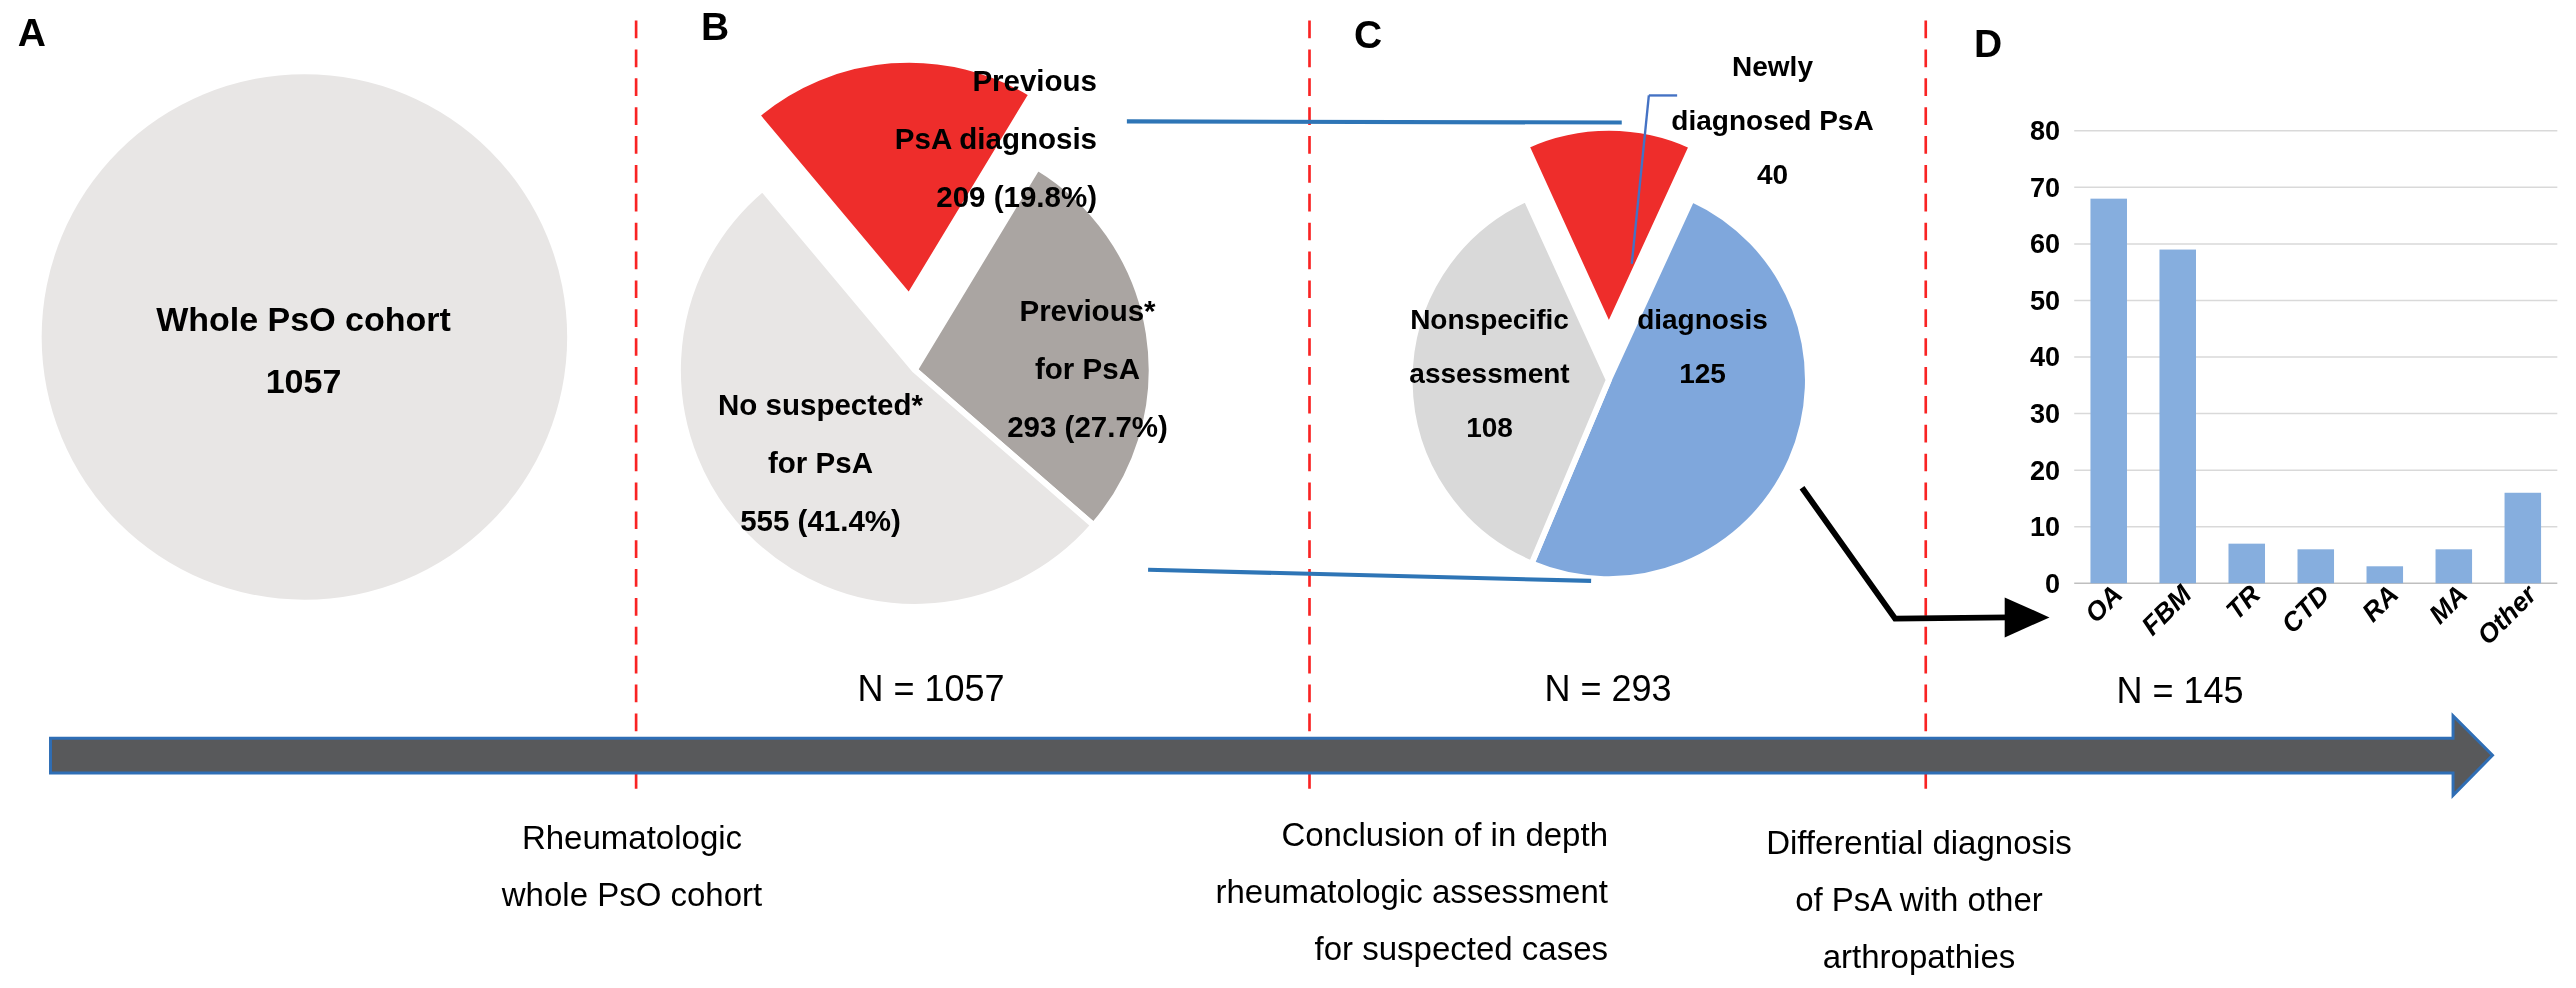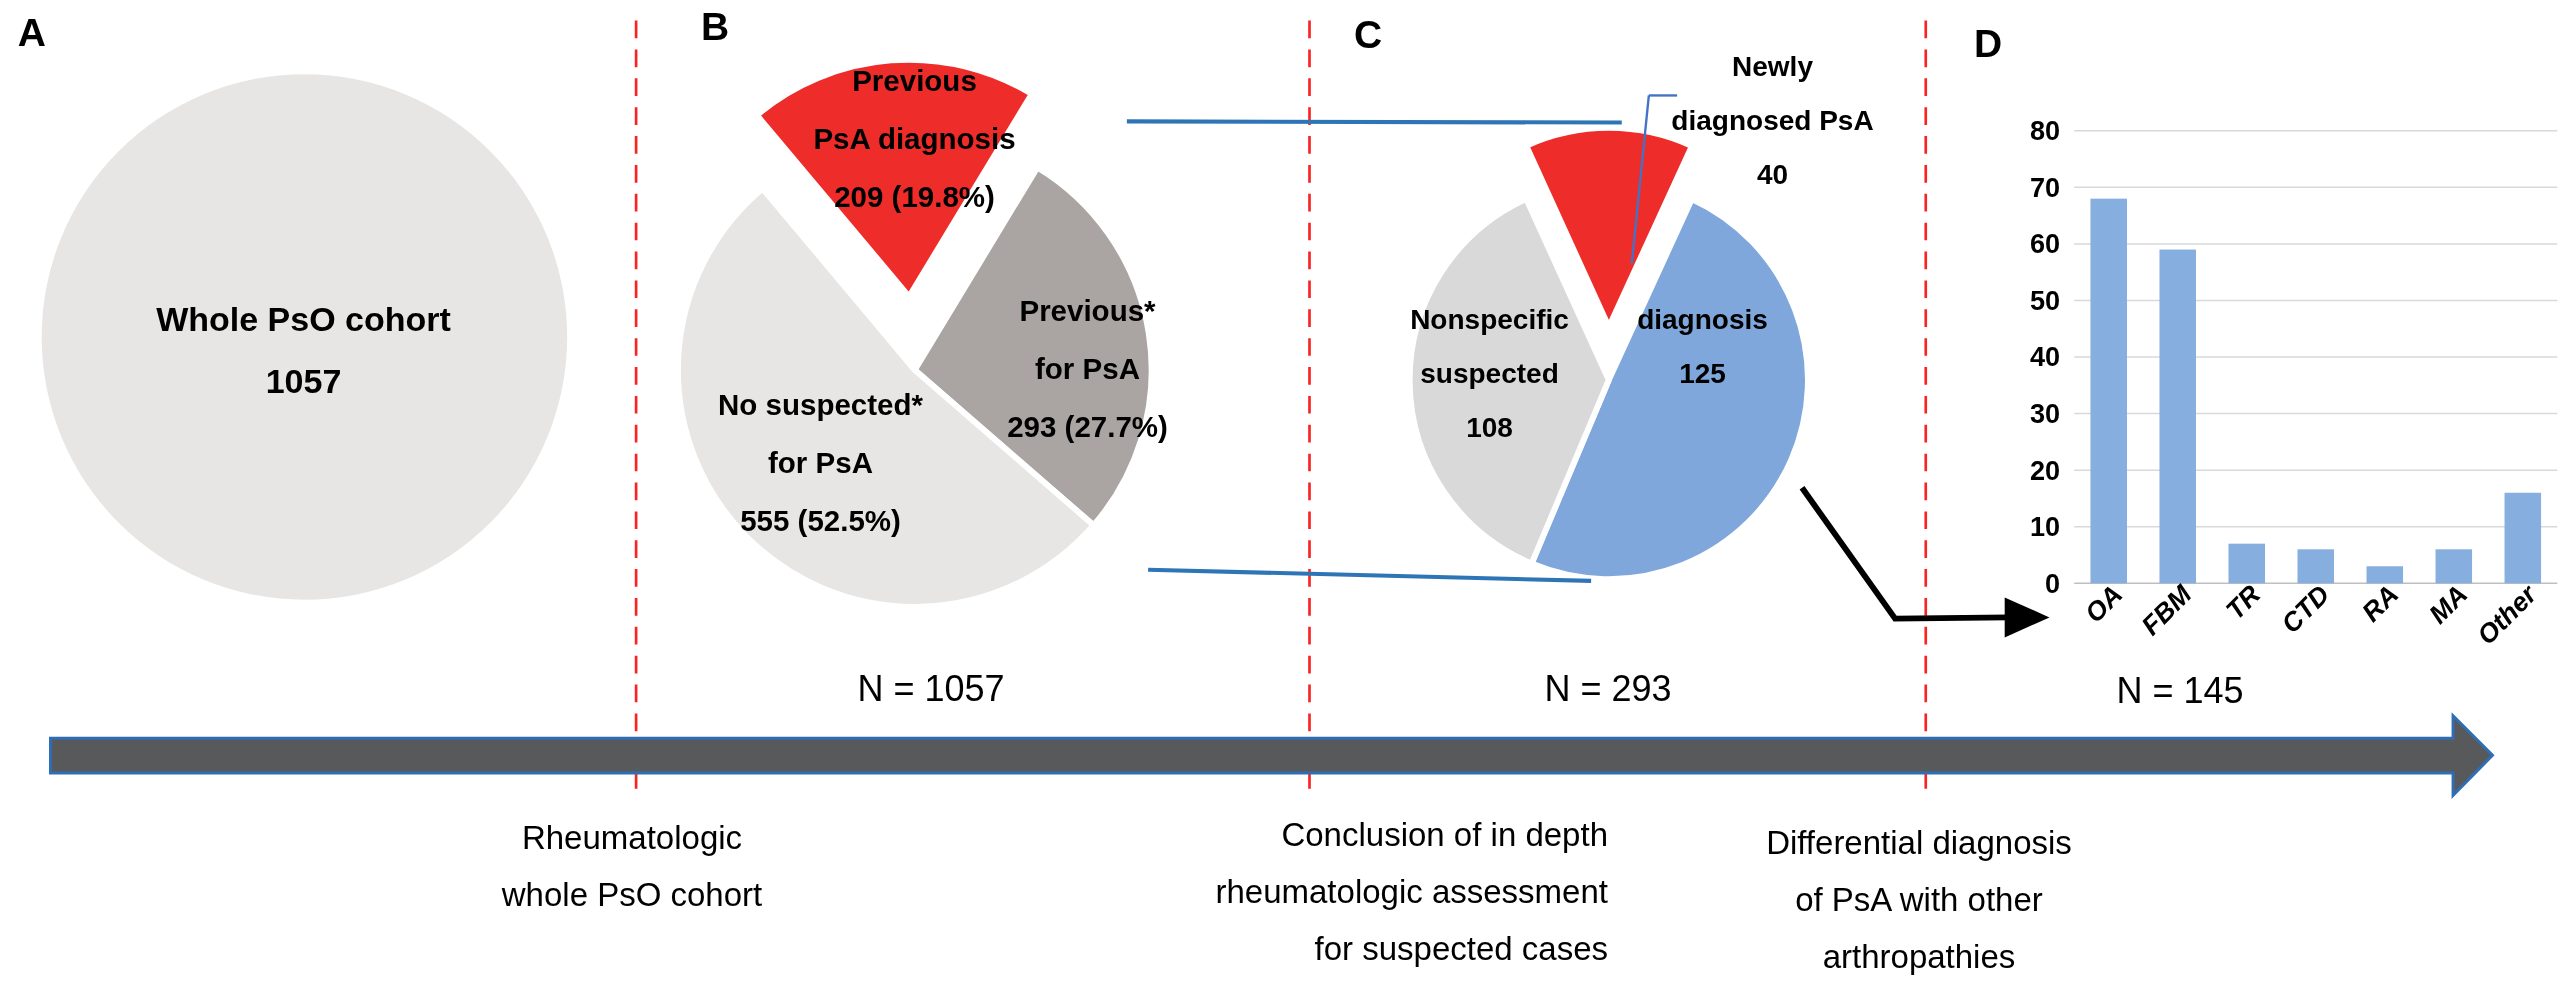--- a/index.html
+++ b/index.html
@@ -90,48 +90,48 @@
   <div class="panel-letter" style="left:17.7px;top:10.6px;">A</div>
   <div class="panel-letter" style="left:701px;top:4.7px;">B</div>
   <div class="panel-letter" style="left:1354px;top:13px;">C</div>
   <div class="panel-letter" style="left:1974px;top:22.4px;">D</div>
 
   <div class="txt cohort-label" style="left:121px;top:288px;">
     <span>Whole PsO cohort</span>
     <span>1057</span>
   </div>
 
-  <div class="txt pie-label" style="left:732px;top:52px;">
+  <div class="txt pie-label" style="left:732px;top:52px;text-align:right;">
     <span>Previous</span>
     <span>PsA diagnosis</span>
     <span>209 (19.8%)</span>
   </div>
   <div class="txt pie-label" style="left:905px;top:282px;">
     <span>Previous*</span>
     <span>for PsA</span>
     <span>293 (27.7%)</span>
   </div>
   <div class="txt pie-label" style="left:638px;top:376px;">
     <span>No suspected*</span>
     <span>for PsA</span>
-    <span>555 (52.5%)</span>
+    <span>555 (41.4%)</span>
   </div>
 
   <div class="txt pie-label small" style="left:1590px;top:40px;">
     <span>Newly</span>
     <span>diagnosed PsA</span>
     <span>40</span>
   </div>
   <div class="txt pie-label small" style="left:1520px;top:293px;">
     <span>diagnosis</span>
     <span>125</span>
   </div>
   <div class="txt pie-label small" style="left:1307px;top:293px;">
     <span>Nonspecific</span>
-    <span>suspected</span>
+    <span>assessment</span>
     <span>108</span>
   </div>
 
   <div class="txt n-label" style="left:831px;top:673px;">N = 1057</div>
   <div class="txt n-label" style="left:1508px;top:673px;">N = 293</div>
   <div class="txt n-label" style="left:2080px;top:675px;">N = 145</div>
 
   <div class="txt caption" style="left:343px;top:809px;">
     <span>Rheumatologic</span>
     <span>whole PsO cohort</span>

